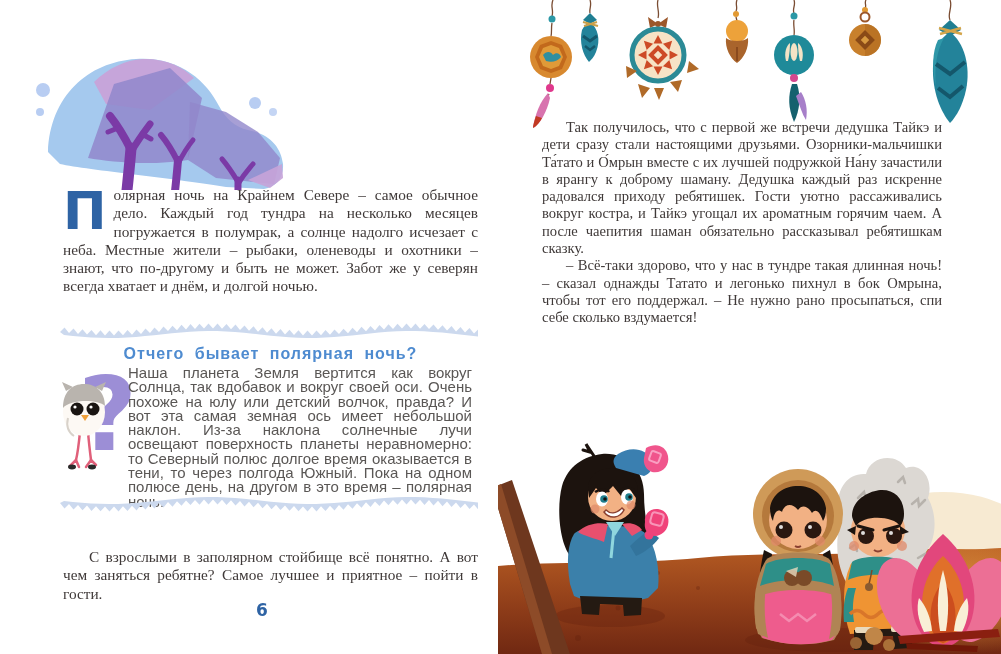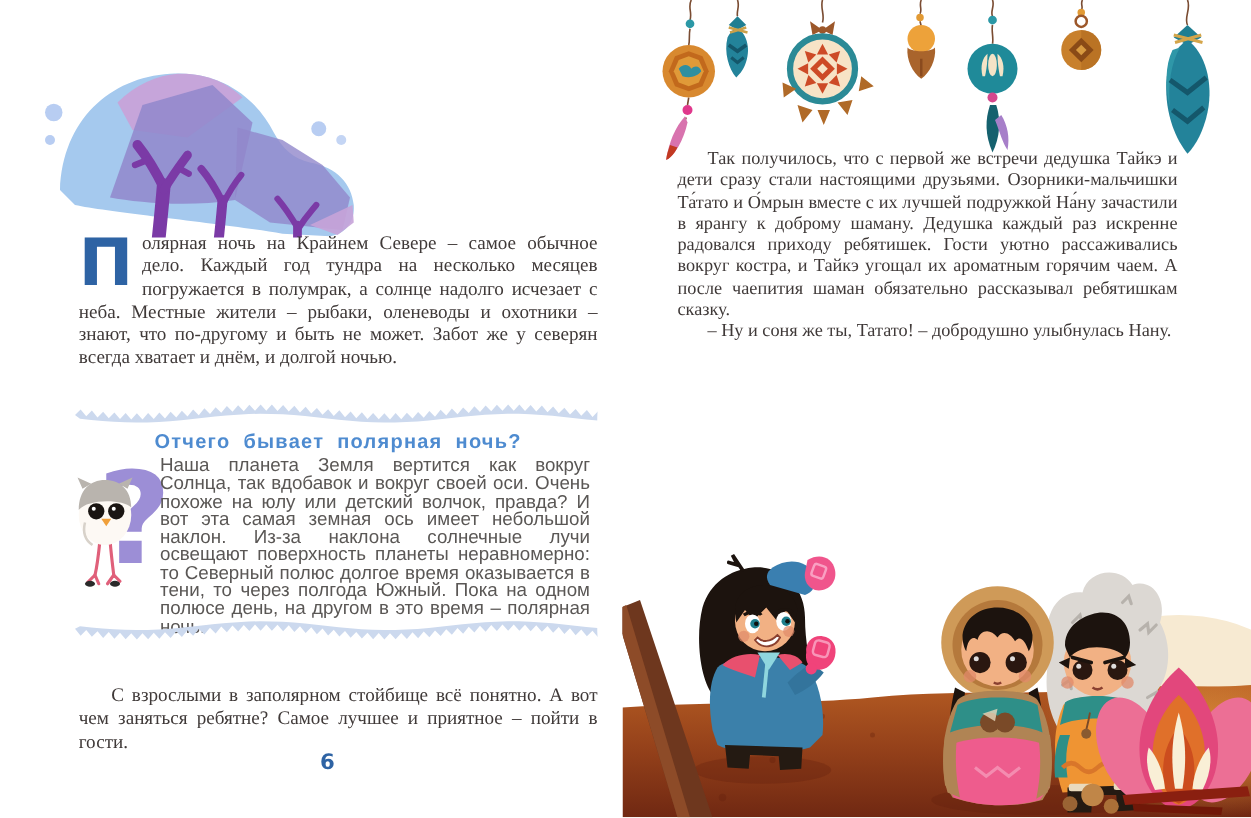--- a/index.html
+++ b/index.html
@@ -185,21 +185,21 @@
         <path d="M430,32 C444,42 451,66 446,90 C443,104 437,116 430,123 C421,112 412,92 413,66 C414,50 420,38 430,32 Z" fill="#23839a"></path>
         <path d="M424,38 C417,50 414,68 416,86 C412,70 412,52 418,40 Z" fill="#2f97a8"></path>
         <path d="M416,64 L430,74 L445,62" stroke="#14576b" stroke-width="4" fill="none"></path>
         <path d="M418,88 L430,97 L443,86" stroke="#14576b" stroke-width="4" fill="none"></path>
         <path d="M420,34 L441,28 M419,28 L442,34" stroke="#d4a54a" stroke-width="2.5"></path>
       </g>
     </svg>
 
     <div class="abs right-text">
       <p>Так получилось, что с первой же встречи дедушка Тайкэ и дети сразу стали настоящими друзьями. Озорники-мальчишки Та́тато и О́мрын вместе с их лучшей подружкой На́ну зачастили в ярангу к доброму шаману. Дедушка каждый раз искренне радовался приходу ребятишек. Гости уютно рассаживались вокруг костра, и Тайкэ угощал их ароматным горячим чаем. А после чаепития шаман обязательно рассказывал ребятишкам сказку.</p>
-      <p>– Ну и соня же ты, Татато! – добродушно улыбнулась Нану.</p>
+      <p>– Всё-таки здорово, что у нас в тундре такая длинная ночь! – сказал однажды Татато и легонько пихнул в бок Омрына, чтобы тот его поддержал. – Не нужно рано просыпаться, спи себе сколько вздумается!</p>
     </div>
 
     <svg class="abs scene" width="503" height="216" viewBox="0 0 503 216">
       <defs>
         <linearGradient id="fg" x1="0" y1="0" x2="0" y2="1">
           <stop offset="0" stop-color="#b35a22"></stop>
             <stop offset="0.5" stop-color="#93401a"></stop>
           <stop offset="1" stop-color="#702812"></stop>
         </linearGradient>
         <radialGradient id="wg" cx="0.85" cy="0.45" r="0.55">

